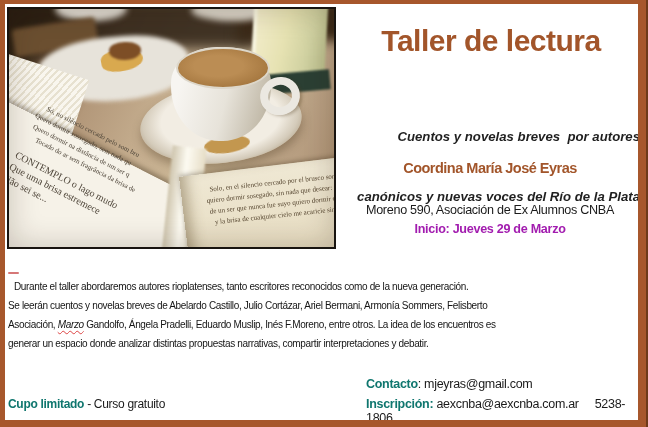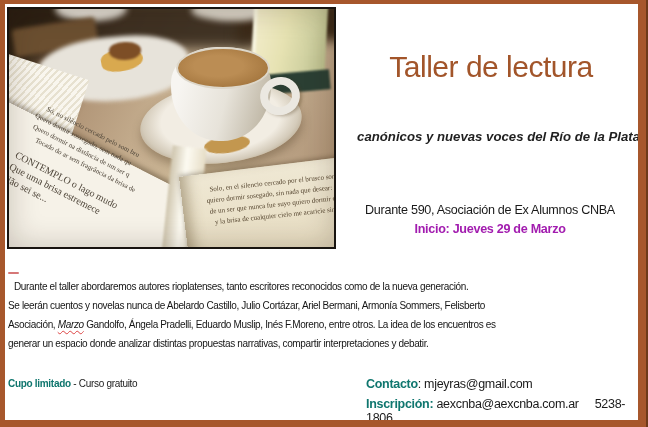--- a/index.html
+++ b/index.html
@@ -59,22 +59,22 @@
   .ph-textL{left:34px;top:92px;width:185px;transform:rotate(27deg);transform-origin:top left;
             font-family:"Liberation Serif",serif;font-size:7px;line-height:11px;color:#4d4438;white-space:nowrap;}
   .ph-textL .poem{margin-top:9px;font-size:10px;line-height:13px;}
   .ph-textL .i1{padding-left:7px}.ph-textL .i2{padding-left:0}.ph-textL .i3{padding-left:3px}.ph-textL .i4{padding-left:11px}
   .ph-textR{left:196px;top:176px;width:150px;transform:rotate(-6deg);transform-origin:top left;
             font-family:"Liberation Serif",serif;font-size:7px;line-height:11px;color:#55452f;white-space:nowrap;}
   .ph-textR .i1{padding-left:4px}.ph-textR .i3{padding-left:2px}.ph-textR .i4{padding-left:6px}
   .ph-vig{inset:0;box-shadow:inset 0 0 30px rgba(40,25,10,.22);}
 
   
-  .title{position:absolute;left:340px;top:50px;width:302px;text-align:center;
-         font-size:30px;font-weight:normal;letter-spacing:-.5px;color:#a2552a;}
+  .title{position:absolute;left:340px;top:24px;width:302px;text-align:center;
+         font-size:30px;font-weight:bold;letter-spacing:-.5px;color:#a2552a;}
   .subtitle{position:absolute;left:336px;top:87px;width:304px;text-align:right;
             font-size:13.2px;line-height:20px;font-weight:bold;font-style:italic;color:#1f1f1f;white-space:pre-wrap;}
   .coordina{position:absolute;left:340px;top:160px;width:300px;text-align:center;
             font-size:14.5px;font-weight:bold;letter-spacing:-.5px;color:#a2552a;}
   .schedule{position:absolute;left:340px;top:201px;width:300px;text-align:center;
             font-size:12.6px;line-height:18.6px;letter-spacing:-.3px;}
   .schedule .start{font-weight:bold;color:#a21caf;}
 
   
   .para{position:absolute;left:8px;top:277px;width:636px;font-size:10px;line-height:19px;
@@ -82,21 +82,21 @@
   .para .ln{white-space:nowrap;}
   .para .ln1{padding-left:6px;}
   .it{}
   .wavy{font-style:italic;text-decoration:underline;text-decoration-style:wavy;
         text-decoration-color:#d44;text-decoration-thickness:1px;text-underline-offset:2px;}
   .red-mark{position:absolute;left:8px;top:272px;width:11px;height:2px;background:#c55;
             border-radius:2px;opacity:.8;}
 
   
   .accent-b{font-weight:bold;color:#0f766e;}
-  .cupo{position:absolute;left:8px;top:378px;font-size:10px;letter-spacing:-.3px;}
+  .cupo{position:absolute;left:8px;top:397px;font-size:12px;letter-spacing:-.3px;}
   .contact{position:absolute;left:366px;top:377px;font-size:12.5px;letter-spacing:-.3px;}
   .enroll{position:absolute;left:366px;top:397px;font-size:12.5px;letter-spacing:-.3px;}
   .phone{margin-left:16px;}
 </style>
 </head>
 <body>
 
 <div class="page">
 
   <div class="photo">
@@ -135,31 +135,33 @@
       <div class="i1">Solo, en el silencio cercado por el brusco son</div>
       <div class="i2">quiero dormir sosegado, sin nada que desear:</div>
       <div class="i3">de un ser que nunca fue suyo quiero dormir e</div>
       <div class="i4">y la brisa de cualquier cielo me acaricie sin fr</div>
     </div>
     <div class="ph ph-vig"></div>
   </div>
 
   <div class="title">Taller de lectura</div>
   <div class="subtitle">
+    <div>Cuentos y novelas breves  por autores</div>
     <div>canónicos y nuevas voces del Río de la Plata</div>
   </div>
+  <div class="coordina">Coordina María José Eyras</div>
   <div class="schedule">
-    <div>Durante 590, Asociación de Ex Alumnos CNBA</div>
+    <div>Moreno 590, Asociación de Ex Alumnos CNBA</div>
     <div class="start">Inicio: Jueves 29 de Marzo</div>
   </div>
 
   <div class="red-mark"></div>
   <div class="para">
     <div class="ln ln1"><span> Durante el taller abordaremos autores rioplatenses, tanto escritores reconocidos como de la nueva generación.</span></div>
-    <div class="ln"><span>Se leerán cuentos y novelas nunca de </span><span class="it">Abelardo Castillo, Julio Cortázar, Ariel Bermani, Armonía Sommers, Felisberto</span></div>
+    <div class="ln"><span>Se leerán cuentos y novelas breves de </span><span class="it">Abelardo Castillo, Julio Cortázar, Ariel Bermani, Armonía Sommers, Felisberto</span></div>
     <div class="ln"><span class="it">Asociación, </span><span class="wavy">Marzo</span><span class="it"> Gandolfo, Ángela Pradelli, Eduardo Muslip, Inés F.Moreno</span><span>, entre otros. La idea de los encuentros es</span></div>
     <div class="ln"><span>generar un espacio donde analizar distintas propuestas narrativas, compartir interpretaciones y debatir.</span></div>
   </div>
 
   <div class="cupo">
     <span class="accent-b">Cupo limitado</span><span> - Curso gratuito</span>
   </div>
   <div class="contact">
     <span class="accent-b">Contacto</span><span>: mjeyras@gmail.com</span>
   </div>

